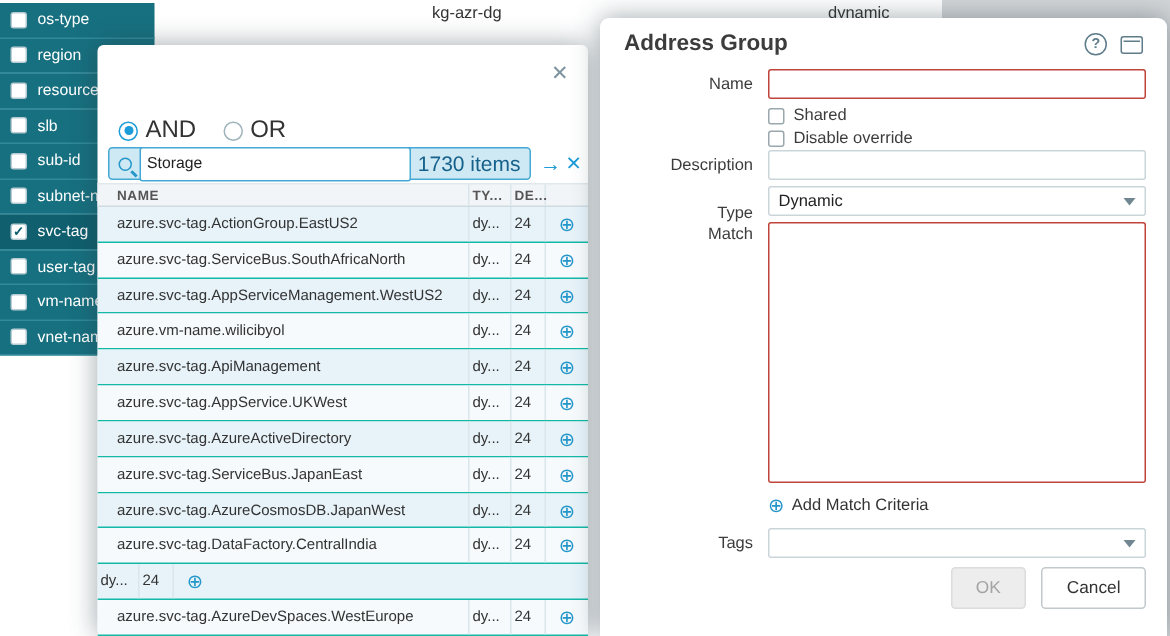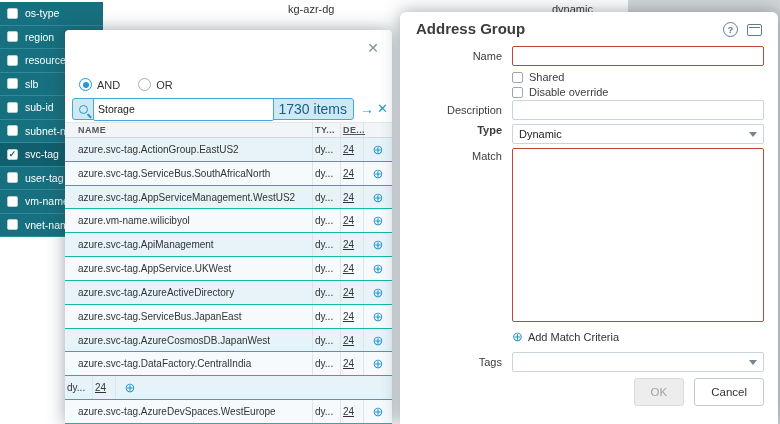--- a/index.html
+++ b/index.html
@@ -18,21 +18,21 @@
   .frow.sel { background:#0f5f6e; }
   .cb { width:11px; height:11px; background:#fff; border:1px solid #b7ccd3; border-radius:2px;
         flex:0 0 auto; display:flex; align-items:center; justify-content:center;
         font-size:9px; color:#0f5f6e; font-weight:bold; line-height:1; }
 
   
   .popup { position:absolute; left:65px; top:30px; width:327px; height:394px; background:#fff;
            border-radius:4px; box-shadow:0 0 18px rgba(40,60,70,.45); }
   .popup-close { position:absolute; top:10px; right:13px; font-size:14px; color:#7e95a0; cursor:pointer; }
   .ops { position:absolute; top:48px; left:14px; display:flex; align-items:center; gap:18px;
-         font-size:11px; color:#333; }
+         font-size:16px; color:#333; }
   .op { display:flex; align-items:center; gap:5px; }
   .radio { width:13px; height:13px; border:1px solid #9fb4bd; border-radius:50%; position:relative; background:#fff; }
   .radio.sel { border-color:#1b9cd8; }
   .radio.sel::after { content:""; position:absolute; inset:2.5px; border-radius:50%; background:#1b9cd8; }
 
   .searchbar { position:absolute; top:68px; left:7px; width:282px; height:22px; background:#cfe9f4;
                border:1px solid #43a9d4; border-radius:3px; display:flex; align-items:center;
                padding:0 6px; gap:5px; }
   .mag { width:9px; height:9px; border:1.5px solid #2496c9; border-radius:50%; position:relative; flex:0 0 auto; }
   .mag::after { content:""; position:absolute; width:5px; height:1.5px; background:#2496c9;
@@ -45,35 +45,35 @@
 
   .phead { position:absolute; top:92px; left:0; width:327px; height:16px; background:#f1f5f7;
            border-top:1px solid #e1e8ec; border-bottom:1px solid #cfdbe1; display:flex; align-items:center;
            font-size:9px; font-weight:bold; color:#555; letter-spacing:.4px; }
   .pbody { position:absolute; top:108px; left:0; width:327px; height:286px; display:flex; flex-direction:column; overflow:hidden; }
   .prow  { flex:1; display:flex; align-items:center; background:#f6fafc; border-bottom:1px solid #14b8a6;
            font-size:10px; color:#333; }
   .prow.alt { background:#e7f3f9; }
   .c-name { width:248px; padding-left:13px; white-space:nowrap; overflow:hidden; border-right:1px solid #d9e6ec; align-self:stretch; display:flex; align-items:center; }
   .c-type { width:28px; border-right:1px solid #d9e6ec; align-self:stretch; display:flex; align-items:center; padding-left:2px; }
-  .c-de   { width:23px; border-right:1px solid #d9e6ec; align-self:stretch; display:flex; align-items:center; padding-left:2px;text-decoration:underline; }
+  .c-de   { width:23px; border-right:1px solid #d9e6ec; align-self:stretch; display:flex; align-items:center; padding-left:2px; }
   .c-add  { width:28px; text-align:center; color:#2496c9; font-size:13px; display:flex; align-items:center; justify-content:center; cursor:pointer; }
 
   
   .dialog { position:absolute; left:400px; top:12px; width:378px; height:412px; background:#fff;
             border-radius:6px 6px 0 0; box-shadow:0 0 18px rgba(40,60,70,.45); }
   .dtitle { position:absolute; left:16px; top:8px; font-size:15px; font-weight:bold; color:#3c3c3c; }
   .dhelp  { position:absolute; right:40px; top:10px; width:15px; height:15px; border:1.2px solid #5e7c8a;
             border-radius:50%; color:#5e7c8a; font-size:9.5px; font-weight:bold; text-align:center; line-height:13px; cursor:pointer; }
   .dwin   { position:absolute; right:16px; top:12px; width:15px; height:12px; border:1.2px solid #5e7c8a;
             border-radius:2px; cursor:pointer; }
   .dwin::before { content:""; position:absolute; left:1px; right:1px; top:2px; height:1.2px; background:#5e7c8a; }
 
   .fl { position:absolute; left:6px; width:96px; text-align:right; font-size:11px; color:#3c3c3c; }
-  .l-name { top:38px; } .l-desc { top:92px; } .l-type { top:112px;font-weight:bold; } .l-match { top:138px; } .l-tags { top:344px; }
+  .l-name { top:38px; } .l-desc { top:92px; } .l-type { top:124px; } .l-match { top:138px; } .l-tags { top:344px; }
 
   .afield { position:absolute; left:112px; width:252px; }
   .input  { height:20px; border:1px solid #cbd5d9; border-radius:2px; background:#fff; font-size:11px;
             padding:0 5px; color:#222; font-family:inherit; outline:none; }
   .input.red { border:1.5px solid #c0443c; }
   .f-name { top:34px; } .f-desc { top:88px; }
   .checkrow { position:absolute; left:112px; display:flex; align-items:center; gap:6px; font-size:11px; color:#3c3c3c; cursor:pointer; }
   .r-shared { top:59px; } .r-disable { top:74px; }
   .dcb { width:11px; height:11px; border:1px solid #9aa7ad; border-radius:2px; background:#fff; flex:0 0 auto; }
   .select { height:20px; border:1px solid #cbd5d9; border-radius:2px; background:#fff; font-size:11px; color:#222;

